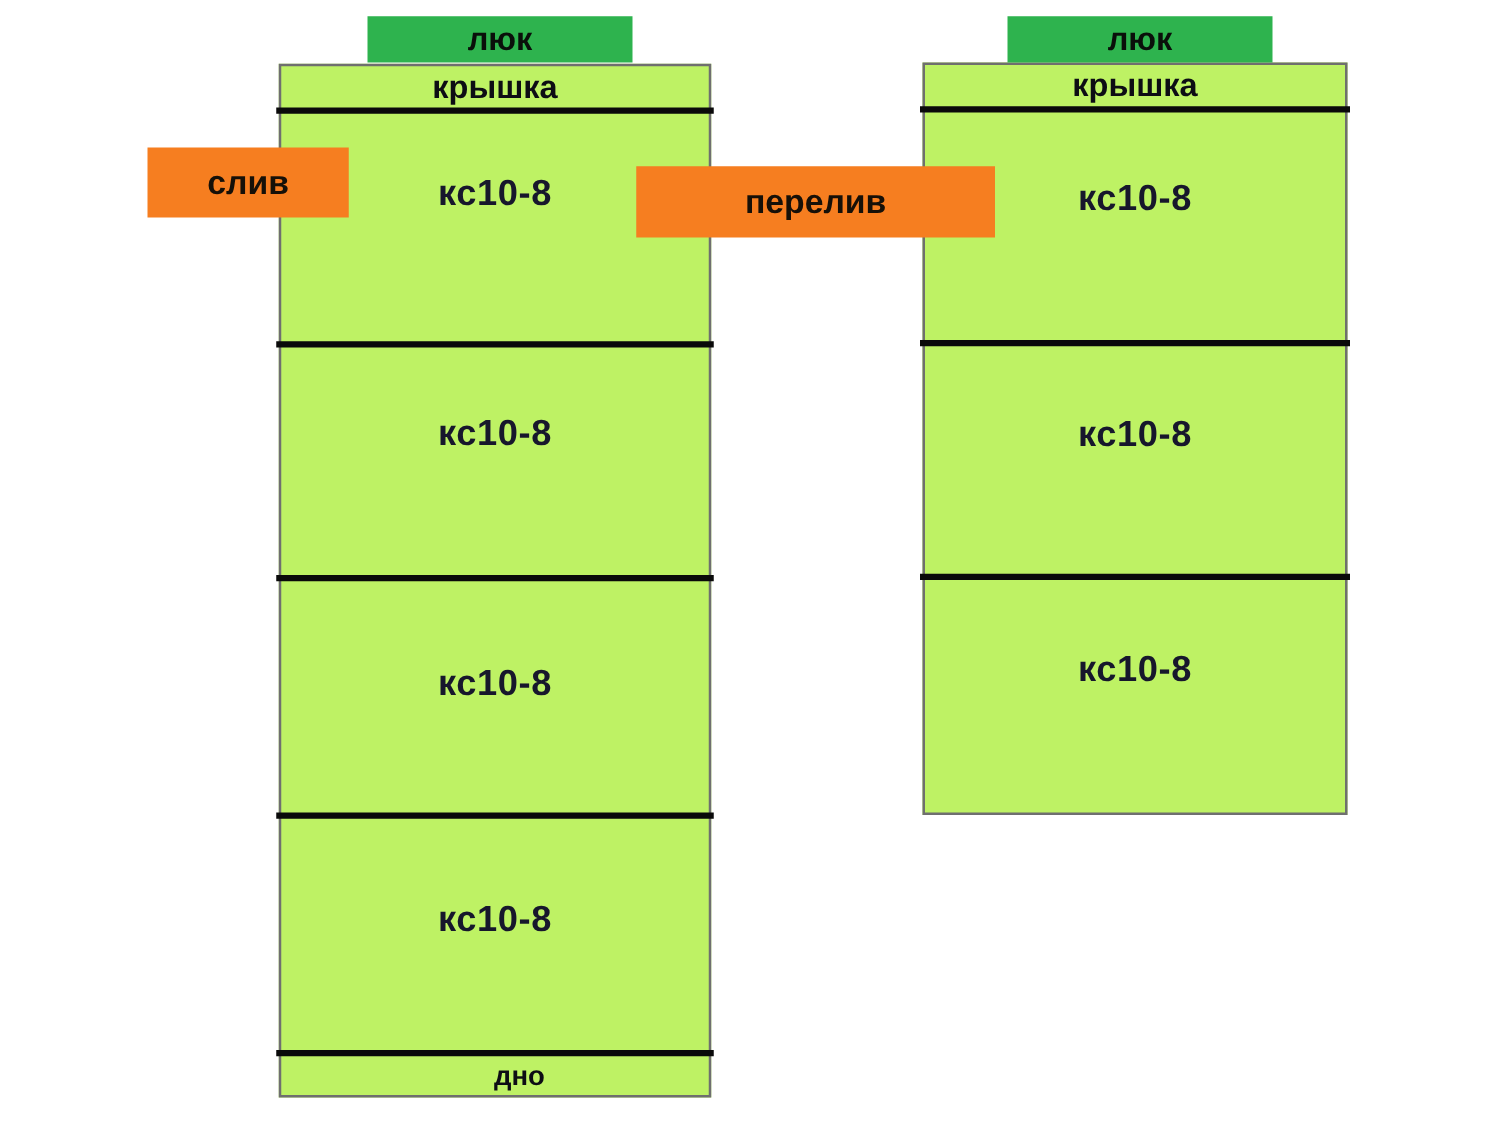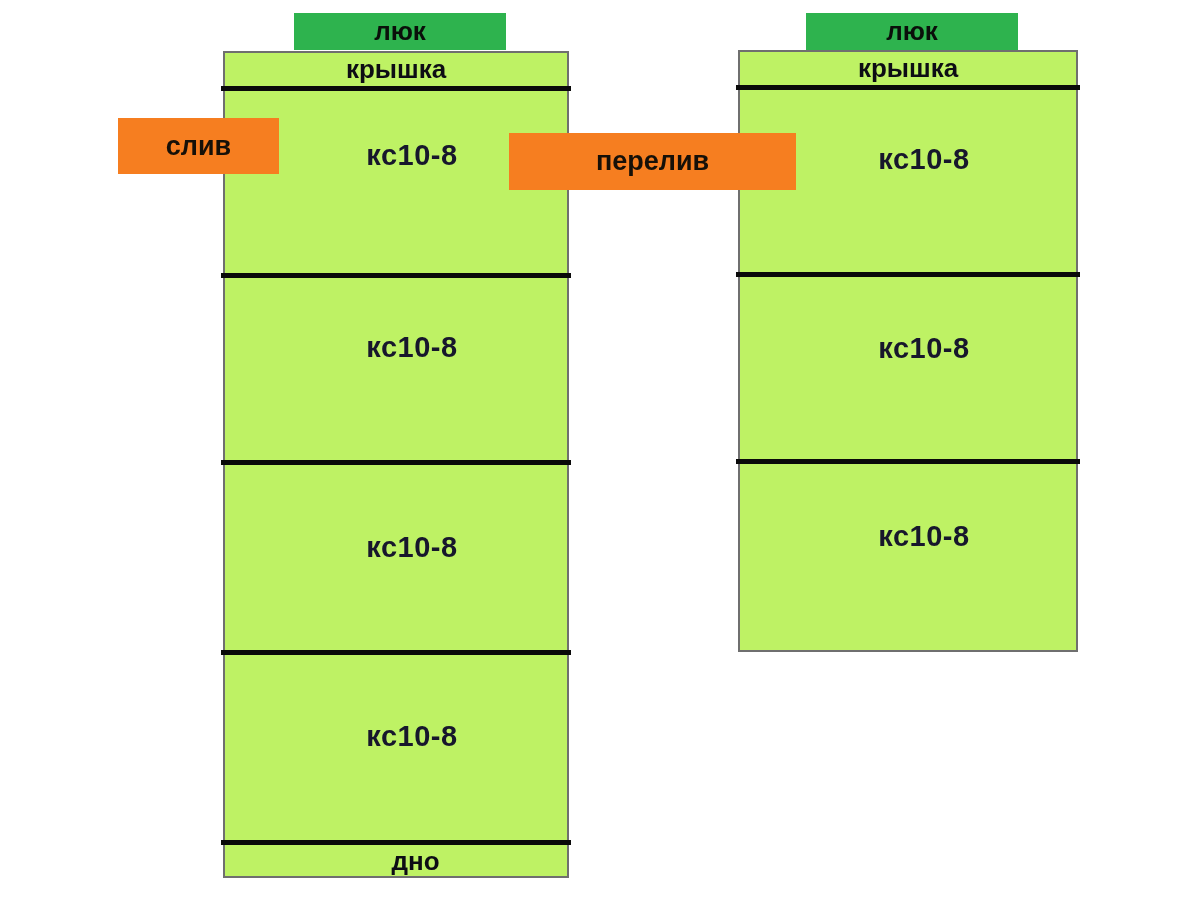--- a/index.html
+++ b/index.html
@@ -42,21 +42,21 @@
     height: 5px;
     background: #0a0a0a;
     width: calc(100% + 8px);
     margin-left: -4px;
   }
   .ring {
     position: relative;
   }
   .ring .label {
     position: absolute;
-    left: 16px;
+    left: 0;
     width: 100%;
     text-align: center;
     font-size: 29px;
     font-weight: bold;
     color: #17172c;
     letter-spacing: 0.5px;
   }
   
   .well-left  .ring.r1 { height: 182px; } .well-left  .ring.r1 .label { top: 48px; }
   .well-left  .ring.r2 { height: 182px; } .well-left  .ring.r2 .label { top: 53px; }
@@ -65,21 +65,21 @@
   .well-right .ring.r1 { height: 182px; } .well-right .ring.r1 .label { top: 53px; }
   .well-right .ring.r2 { height: 182px; } .well-right .ring.r2 .label { top: 55px; }
   .well-right .ring.r3 { height: 186px; } .well-right .ring.r3 .label { top: 56px; }
 
   .base-band {
     position: relative;
     height: 32px;
     text-align: center;
   }
   .base-band .txt {
-    font-size: 26px;
+    font-size: 22px;
     font-weight: bold;
     color: #0d0d14;
     line-height: 32px;
     padding-left: 39px;
   }
 
   
   .hatch {
     position: absolute;
     background: #2eb34e;

